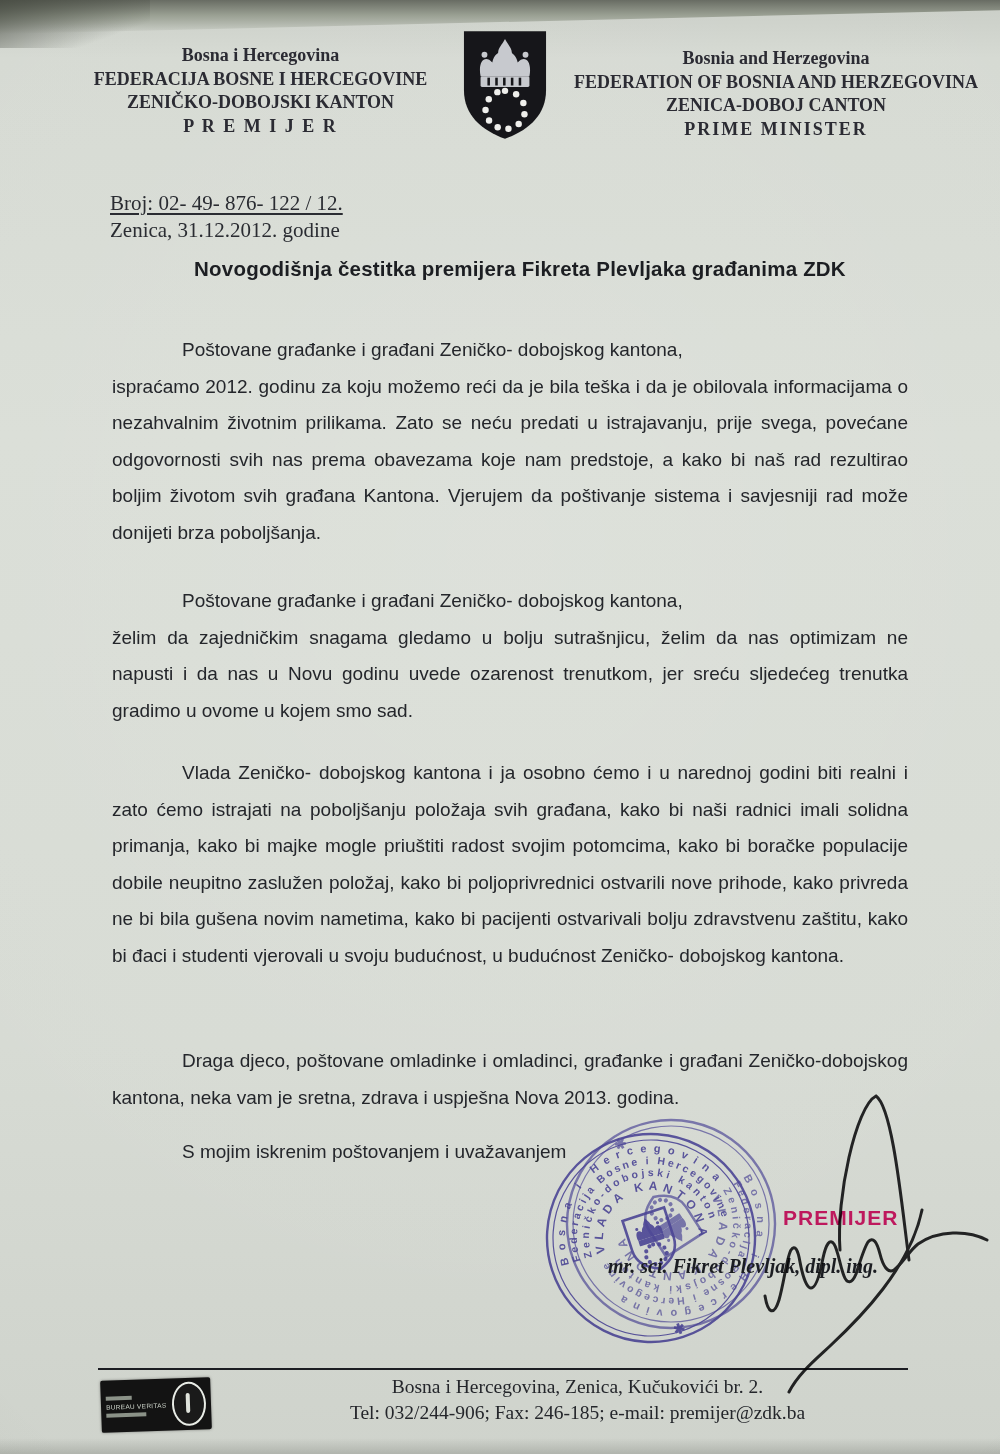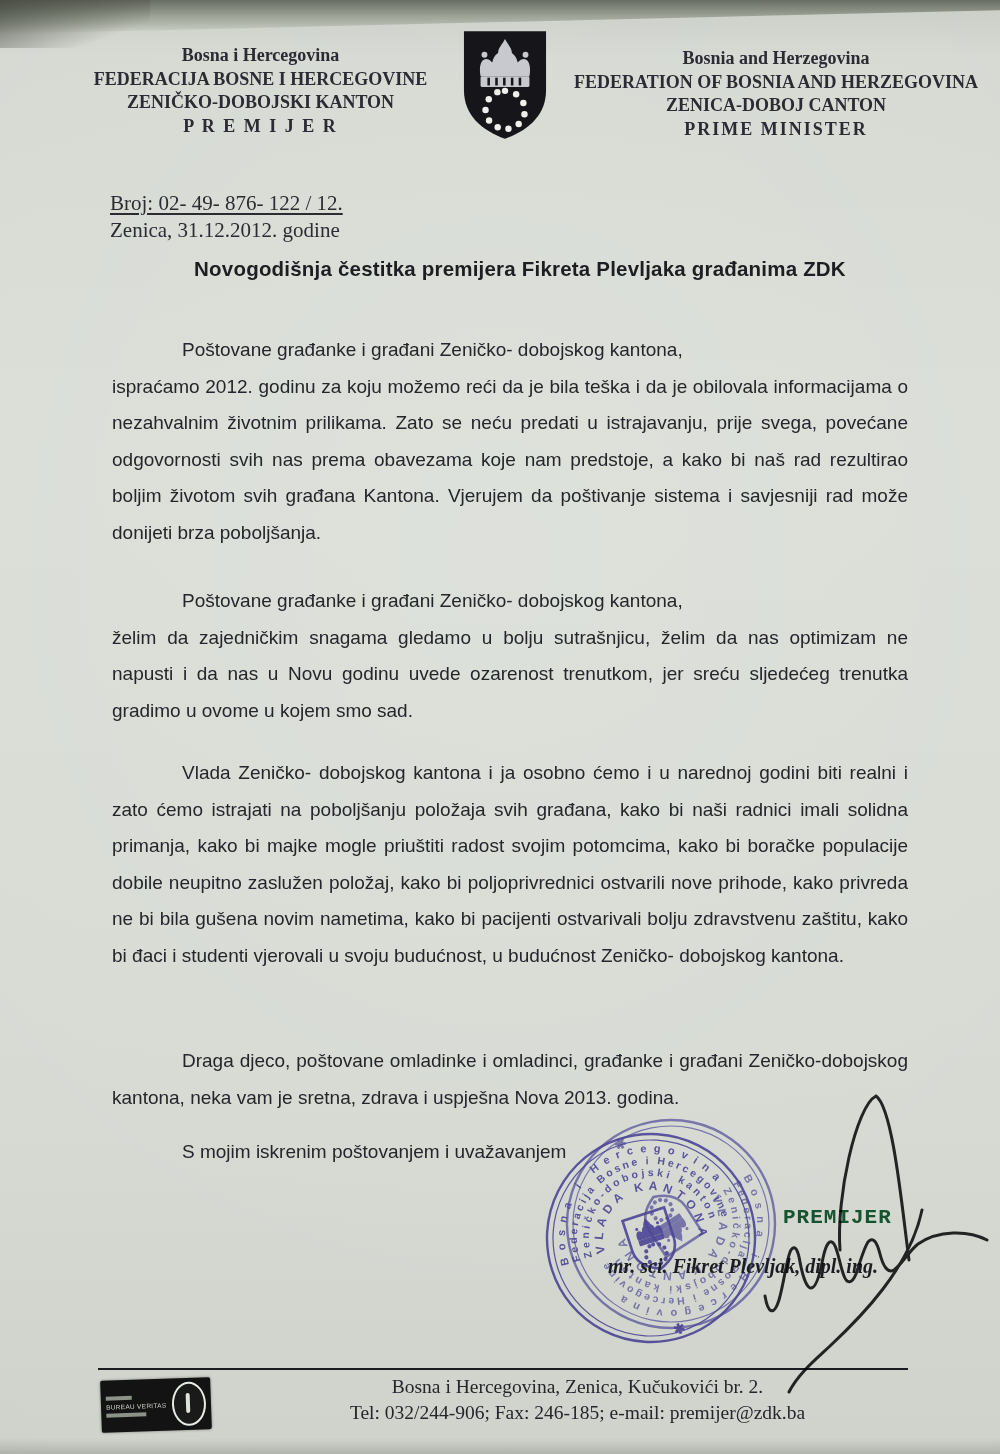--- a/index.html
+++ b/index.html
@@ -38,22 +38,22 @@
 
   .para{left:112px;width:796px;font-size:19px;line-height:36.5px;color:#24262b;}
   .para .salut{text-indent:70px;}
   .para .body{text-align:justify;}
   .para .body.indented{text-indent:70px;}
   .p1{top:332px;} .p2{top:583px;} .p3{top:755px;} .p4{top:1043px;}
   .closing{left:182px;top:1141px;font-size:19px;color:#24262b;}
 
   .stamp-svg{left:533px;top:1112px;mix-blend-mode:multiply;}
   .sig-svg{left:690px;top:1078px;mix-blend-mode:multiply;z-index:7;}
-  .sig-title{left:783px;top:1206px;font-family:Liberation Mono, monospace;font-weight:bold;
-    font-size:21px;letter-spacing:1px;color:#14532d;z-index:6;text-align:right;}
+  .sig-title{left:783px;top:1206px;font-family:Liberation Sans, sans-serif;font-weight:bold;
+    font-size:21px;letter-spacing:1px;color:#be185d;z-index:6;text-align:right;}
   .sig-name{left:608px;top:1255px;font-family:"Liberation Serif",serif;font-weight:bold;
     font-style:italic;font-size:20px;color:#1b1d22;z-index:6;}
 
   .foot-rule{left:98px;top:1368px;width:810px;height:2px;background:#1c1d22;}
   .foot-text{left:155px;top:1374px;width:845px;text-align:center;
     font-family:"Liberation Serif",serif;font-size:19.5px;line-height:26px;color:#24262b;}
   .cert-logo{left:101px;top:1379px;width:110px;height:52px;background:#131313;
     transform:rotate(-2deg);border-radius:2px;display:flex;align-items:center;z-index:3;
     box-shadow:0 0 3px rgba(0,0,0,.4);}
   .cert-left{width:62px;padding-left:5px;}

